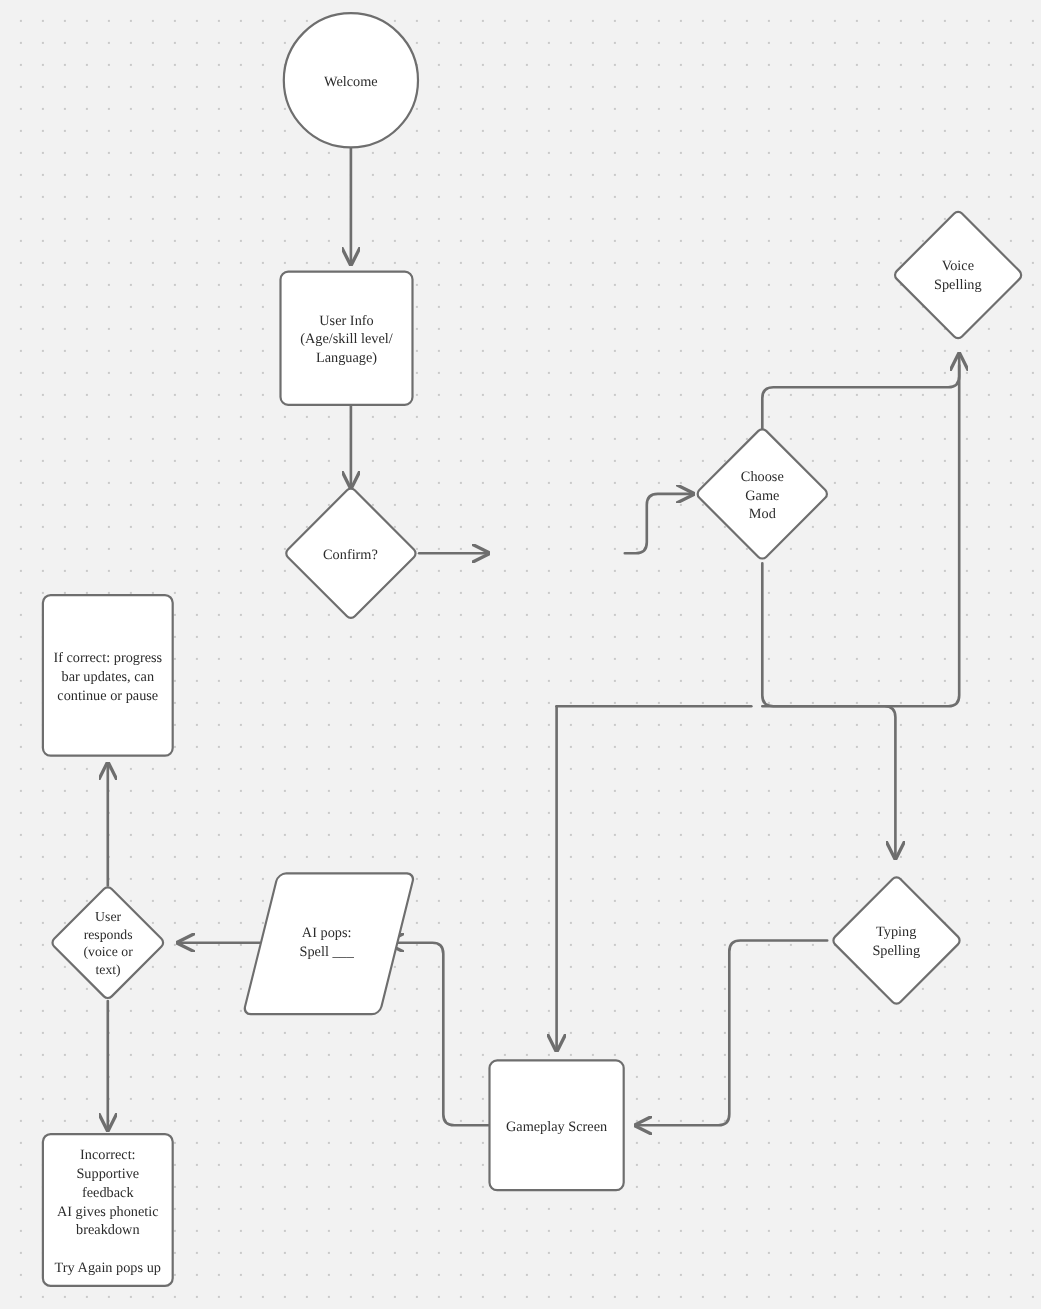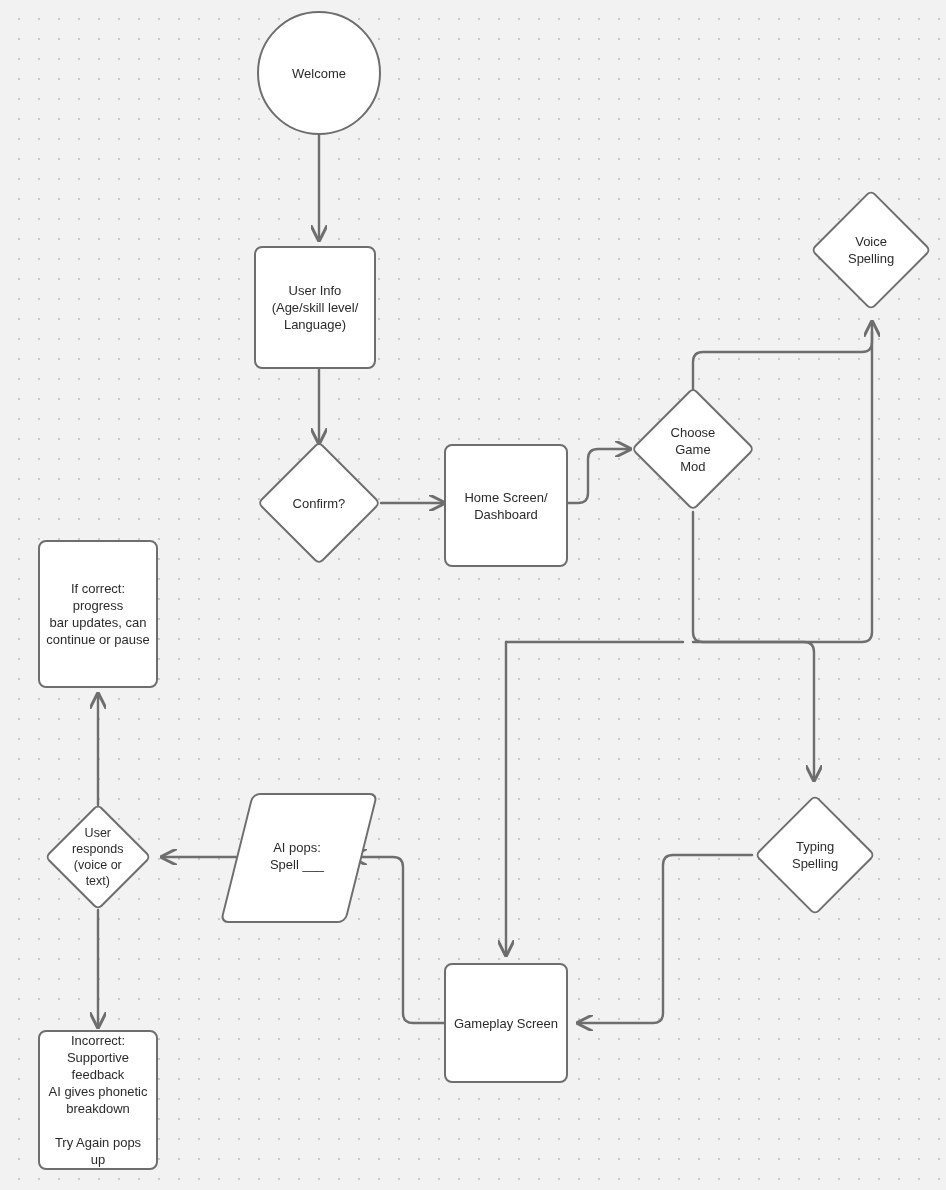--- a/index.html
+++ b/index.html
@@ -9,21 +9,21 @@
   }
   #canvas {
     position: relative;
     width: 946px;
     height: 1190px;
     background-color: #f2f2f2;
     background-image: radial-gradient(circle, #c9c9c9 1px, transparent 1.2px);
     background-size: 20px 20px;
     background-position: 9px 9px;
     overflow: hidden;
-    font-family: Liberation Sans, sans-serif;
+    font-family: Liberation Serif, serif;
   }
   #edges {
     position: absolute;
     left: 0; top: 0;
     width: 946px;
     height: 1190px;
     pointer-events: none;
   }
   .node {
     position: absolute;
@@ -120,24 +120,20 @@
   <div class="node n-rect" style="left:254px; top:246px; width:122px; height:123px;">
     <span class="label">User Info
 (Age/skill level/
 Language)</span>
   </div>
 
   <div class="node n-diamond" style="left:275px; top:459px; width:88px; height:88px;">
     <span class="label">Confirm?</span>
   </div>
 
-  <div class="node n-rect" style="left:444px; top:444px; width:124px; height:123px;">
-    <span class="label">Home Screen/
-Dashboard</span>
-  </div>
 
   <div class="node n-diamond" style="left:649px; top:405px; width:88px; height:88px;">
     <span class="label">Choose
 Game
 Mod</span>
   </div>
 
   <div class="node n-diamond" style="left:828px; top:207px; width:86px; height:86px;">
     <span class="label">Voice
 Spelling</span>

